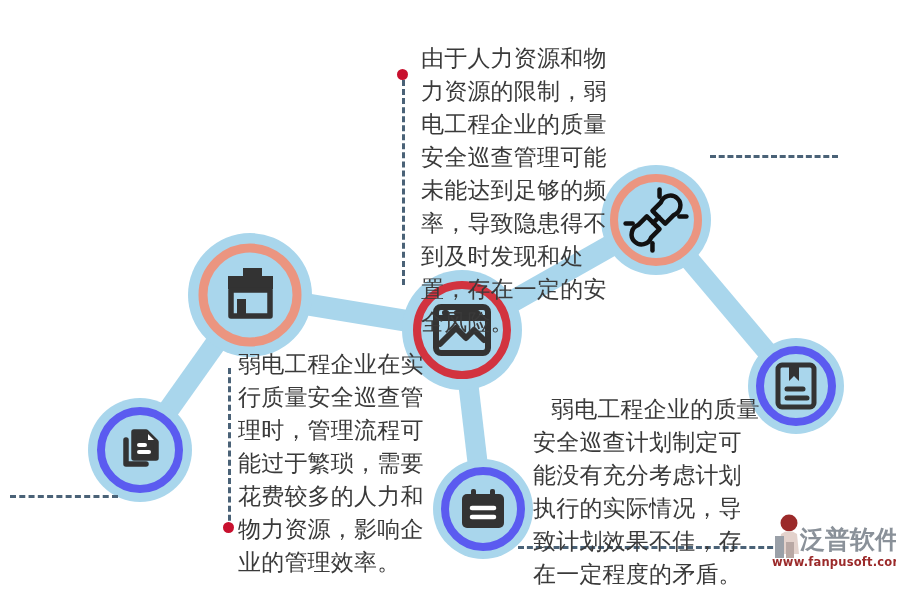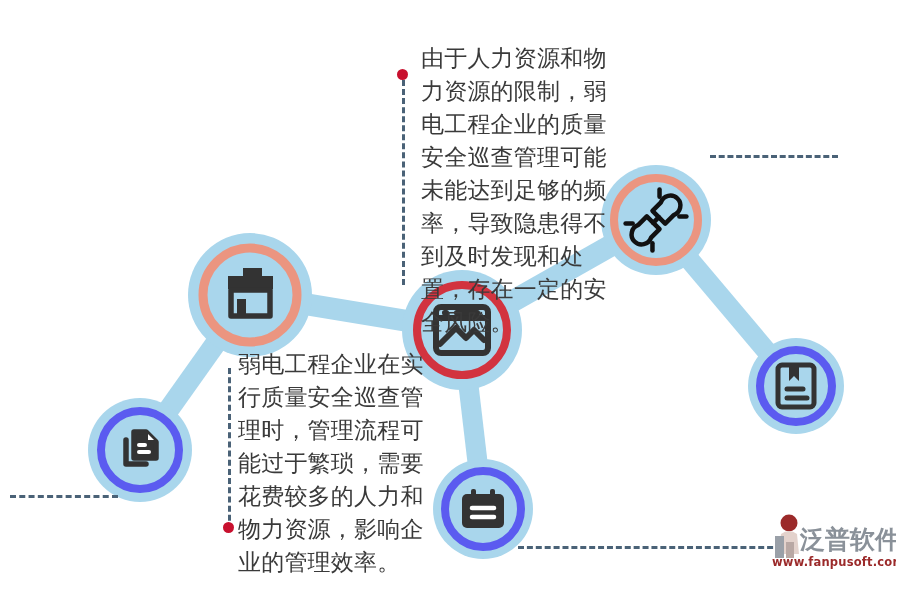--- a/index.html
+++ b/index.html
@@ -193,20 +193,21 @@
 
   <div class="dashh" id="dash-left-h"></div>
   <div class="dashh" id="dash-topright-h"></div>
   <div class="dashh" id="dash-bottom-h"></div>
   <div class="reddot" id="dot-bottom"></div>
 
   <div class="txtblock" id="text-risk">由于人力资源和物力资源的限制，弱电工程企业的质量安全巡查管理可能未能达到足够的频率，导致隐患得不到及时发现和处置，存在一定的安全风险。</div>
 
   <div class="txtblock" id="text-process">弱电工程企业在实行质量安全巡查管理时，管理流程可能过于繁琐，需要花费较多的人力和物力资源，影响企业的管理效率。</div>
 
+  <div class="txtblock" id="text-plan">弱电工程企业的质量安全巡查计划制定可能没有充分考虑计划执行的实际情况，导致计划效果不佳，存在一定程度的矛盾。</div>
 
   <div id="logo">
     <svg id="logo-svg" viewBox="0 0 126 58" width="126" height="58">
       <g>
         <circle cx="19" cy="11" r="8.5" fill="#9b2a2a"></circle>
         <path d="M 11 22 Q 19 16 27 22 L 29 42 L 9 42 Z" fill="#e3d2cc"></path>
         <path d="M 5 24 L 14 24 L 14 46 L 5 46 Z" fill="#9aa0a8"></path>
         <path d="M 16 30 L 24 30 L 24 46 L 16 46 Z" fill="#b9a8a4"></path>
       </g>
       <text class="logo-cn" x="30" y="36">泛普软件</text>

